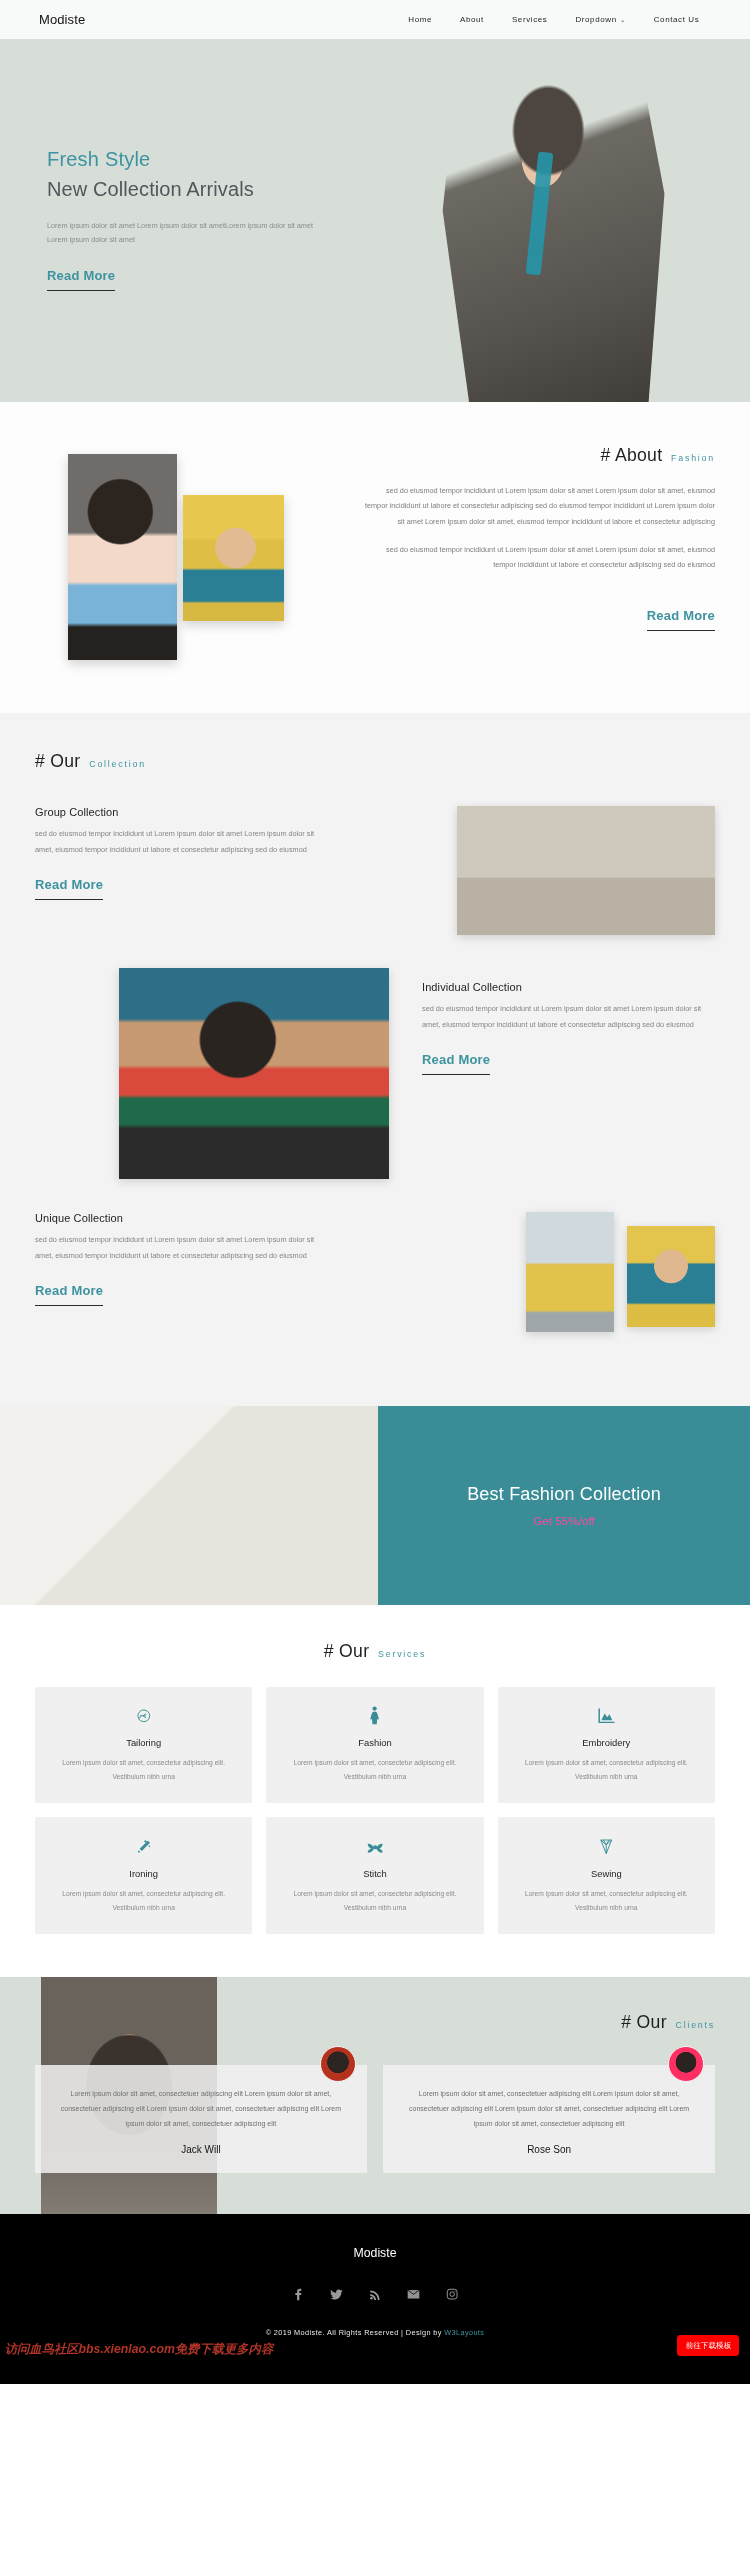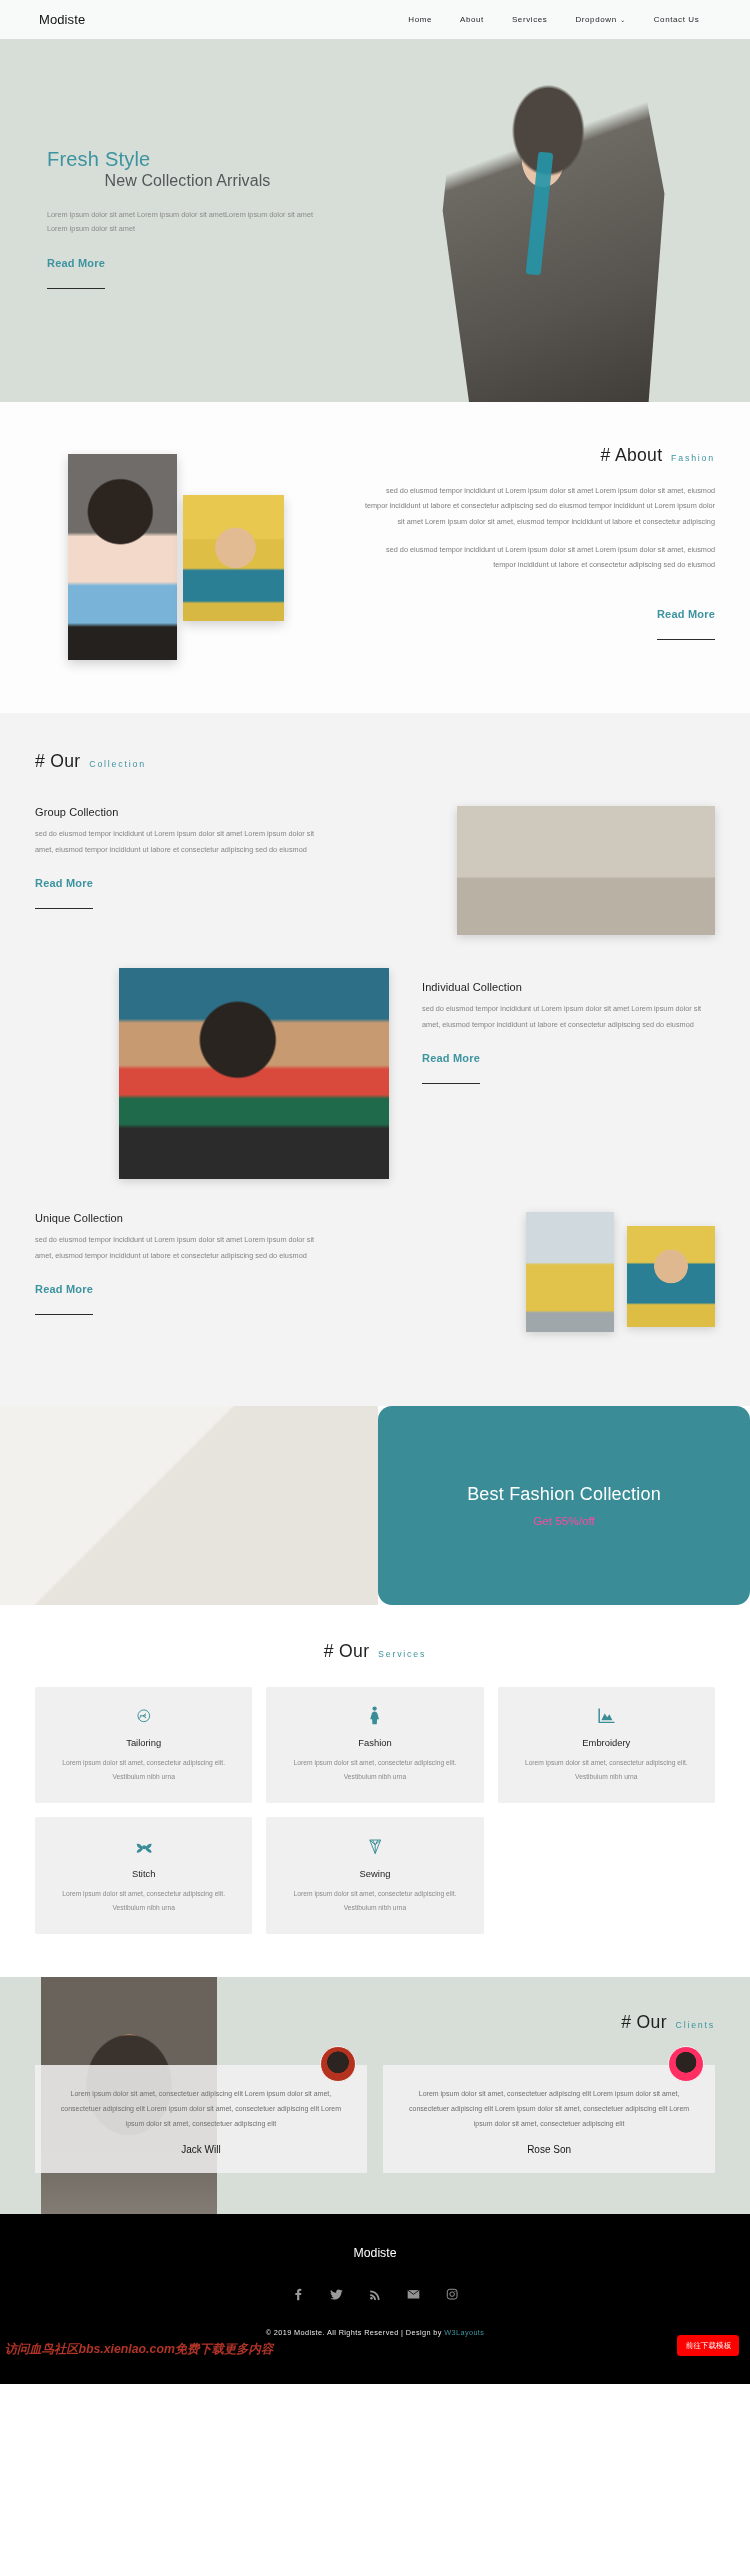--- a/index.html
+++ b/index.html
@@ -51,43 +51,42 @@
     overflow: hidden;
   }
   .hero-inner { padding: 109px 0 0 47px; max-width: 328px; }
   .hero-title {
     font-size: 20px;
     color: #3d93a0;
     font-weight: 400;
     letter-spacing: 0.2px;
   }
   .hero-sub {
-    font-size: 16px;
+    font-size: 20px;
     color: #53565a;
     font-weight: 300;
-    margin-top: 1px;
+    margin-top: 7px;
     letter-spacing: 0.1px;
-    text-align: center;
   }
   .hero-text {
     font-size: 7.3px;
     color: #8b8b8b;
     line-height: 2;
     margin-top: 17.6px;
     max-width: 276px;
   }
   .btn-link {
     display: inline-block;
     margin-top: 20px;
-    font-size: 11px;
+    font-size: 13px;
     font-weight: 700;
     color: #3d93a0;
     text-decoration: none;
     border-bottom: 0.6px solid #2b2b2b;
-    padding-bottom: 19px;
+    padding-bottom: 7px;
     letter-spacing: 0.2px;
   }
   .hero-photo {
     position: absolute;
     right: 75px;
     top: 15.2px;
     width: 264px;
     height: 348px;
     background:
       radial-gradient(ellipse 70px 88px at 52% 22%, #4d4640 0 48%, transparent 52%),
@@ -209,21 +208,20 @@
       radial-gradient(circle at 30% 70%, #d8a77a 0 10%, transparent 11%),
       radial-gradient(circle at 20% 22%, #2f2f2f 0 7%, transparent 8%);
   }
   .banner-box {
     flex: 1;
     background: #3a8d97;
     display: flex;
     flex-direction: column;
     align-items: center;
     justify-content: center;
-    border-radius: 14px;
   }
   .banner-title {
     color: #fff; font-size: 18px; font-weight: 300; letter-spacing: 0.2px;
   }
   .banner-sub {
     color: #fb4aa0; font-size: 11.7px; font-weight: 300; margin-top: 9.4px;
   }
 
   
   .services { background: #fff; padding: 36px 0 43px; }
@@ -445,20 +443,32 @@
       <div class="svc-icon">
         <svg width="19" height="17.6" viewBox="0 0 26 24" fill="none" stroke="currentColor" stroke-width="2">
             <path d="M3 2v19h21"></path>
             <path d="M6 18l4.5-9 3.5 5 3-4 4 8z" fill="currentColor" stroke="none"></path>
           </svg>
       </div>
       <div class="svc-name">Embroidery</div>
       <div class="svc-desc">Lorem ipsum dolor sit amet, consectetur adipiscing elit. Vestibulum nibh urna</div>
     </div>
 
+    <div class="svc-card">
+      <div class="svc-icon">
+        <svg width="17.6" height="17.6" viewBox="0 0 24 24" fill="currentColor">
+            <path d="M17.5 3.6l2.9 2.9L9.3 17.6 6.4 14.7 17.5 3.6z"></path>
+            <path d="M5 16.6l2.4 2.4-3.4 1z"></path>
+            <path d="M14.2 2.2l.7 1.7 1.7.7-1.7.7-.7 1.7-.7-1.7-1.7-.7 1.7-.7z"></path>
+            <path d="M19.6 9.4l.5 1.2 1.2.5-1.2.5-.5 1.2-.5-1.2-1.2-.5 1.2-.5z"></path>
+          </svg>
+      </div>
+      <div class="svc-name">Ironing</div>
+      <div class="svc-desc">Lorem ipsum dolor sit amet, consectetur adipiscing elit. Vestibulum nibh urna</div>
+    </div>
 
     <div class="svc-card">
       <div class="svc-icon">
         <svg width="19" height="16.4" viewBox="0 0 28 24" fill="currentColor">
             <path d="M13 12c-2-3-6-6-9-5 0 3 2 6 5 7-3 1-5 3-5 6 3 1 7-2 9-5z"></path>
             <circle cx="15" cy="12" r="3"></circle>
             <path d="M17 12c2-3 6-6 9-5 0 3-2 6-5 7 3 1 5 3 5 6-3 1-7-2-9-5z"></path>
           </svg>
       </div>
       <div class="svc-name">Stitch</div>

